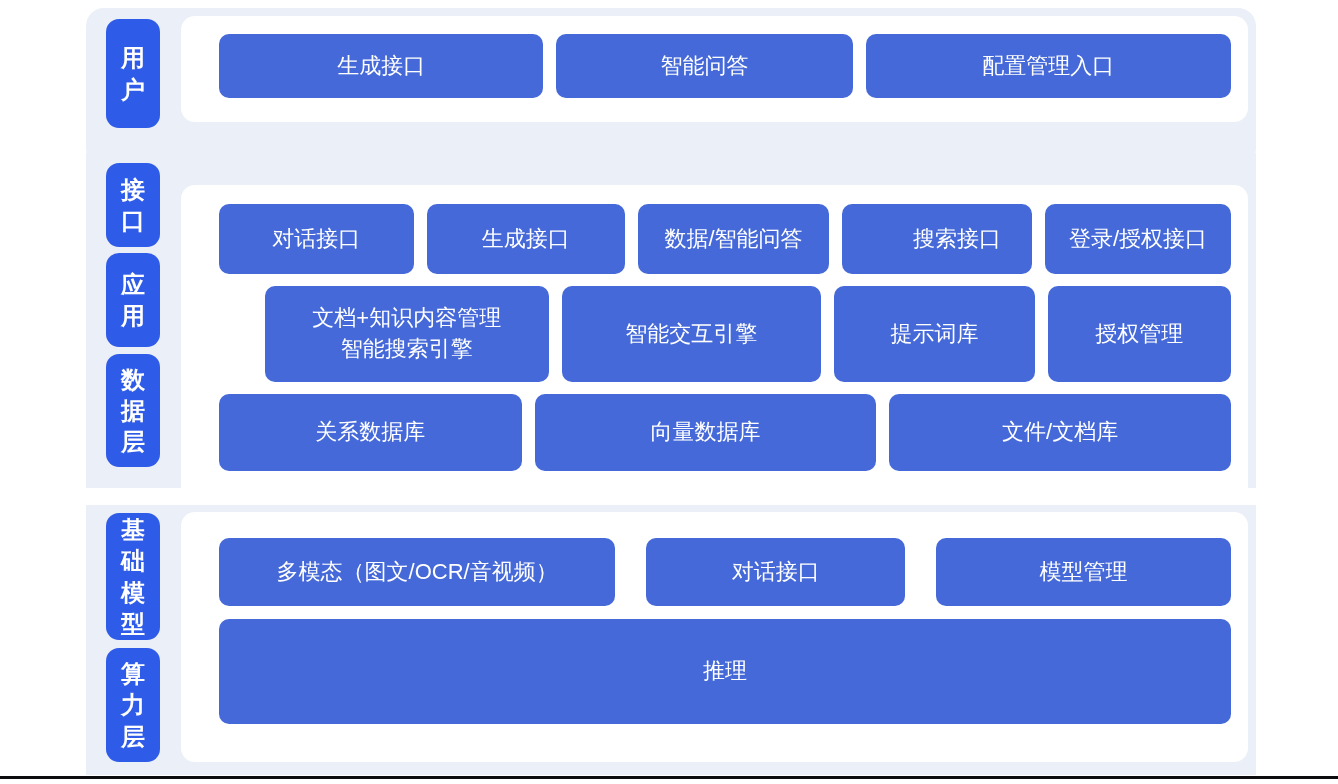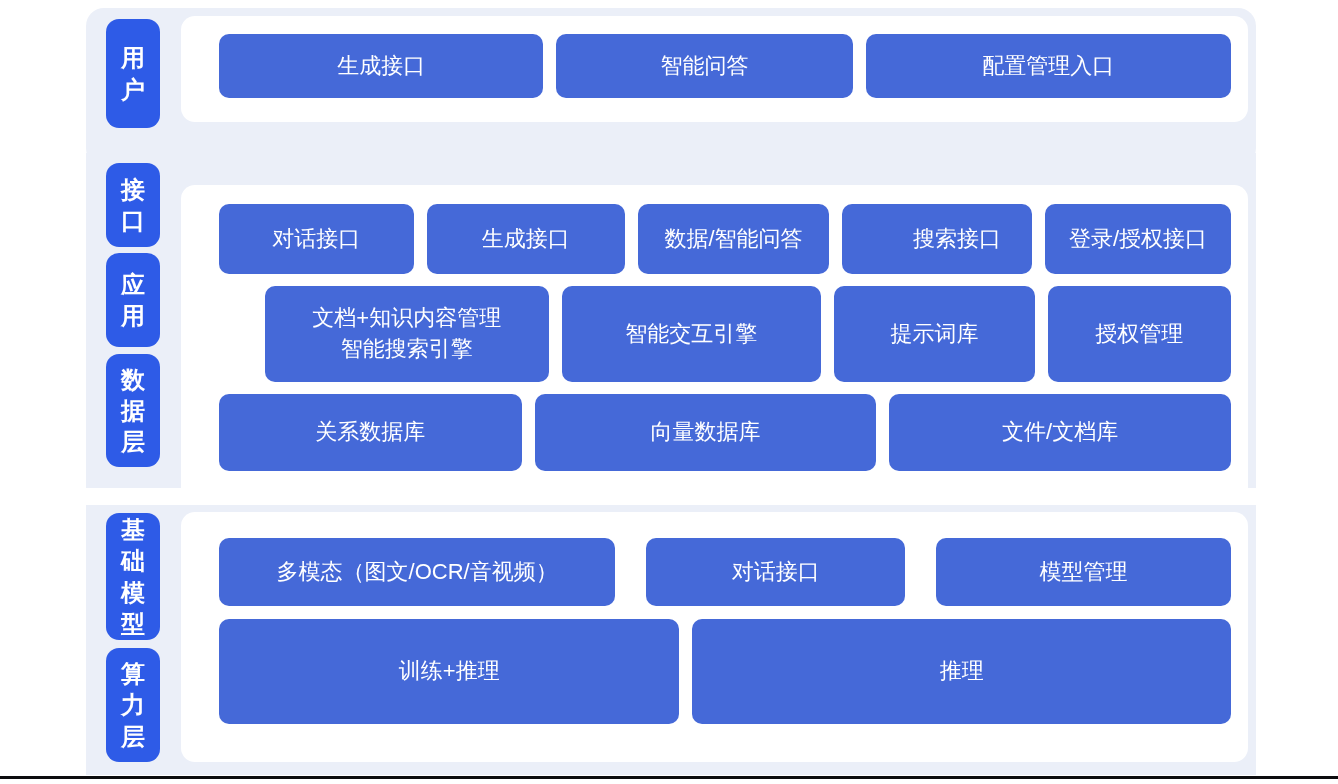--- a/index.html
+++ b/index.html
@@ -154,23 +154,20 @@
           <span>多模态（图文/OCR/音视频）</span>
         </div>
         <div class="box" style="flex-grow:258;">
           <span>对话接口</span>
         </div>
         <div class="box" style="flex-grow:294;">
           <span>模型管理</span>
         </div>
       </div>
       <div class="row" style="height:105px;">
-        <div class="box" style="flex-grow:460;">
-          <span>训练+推理</span>
-        </div>
         <div class="box" style="flex-grow:538;">
           <span>推理</span>
         </div>
       </div>
     </div>
   </div>
 
   <div class="bottom-rule"></div>
 </div>
 

